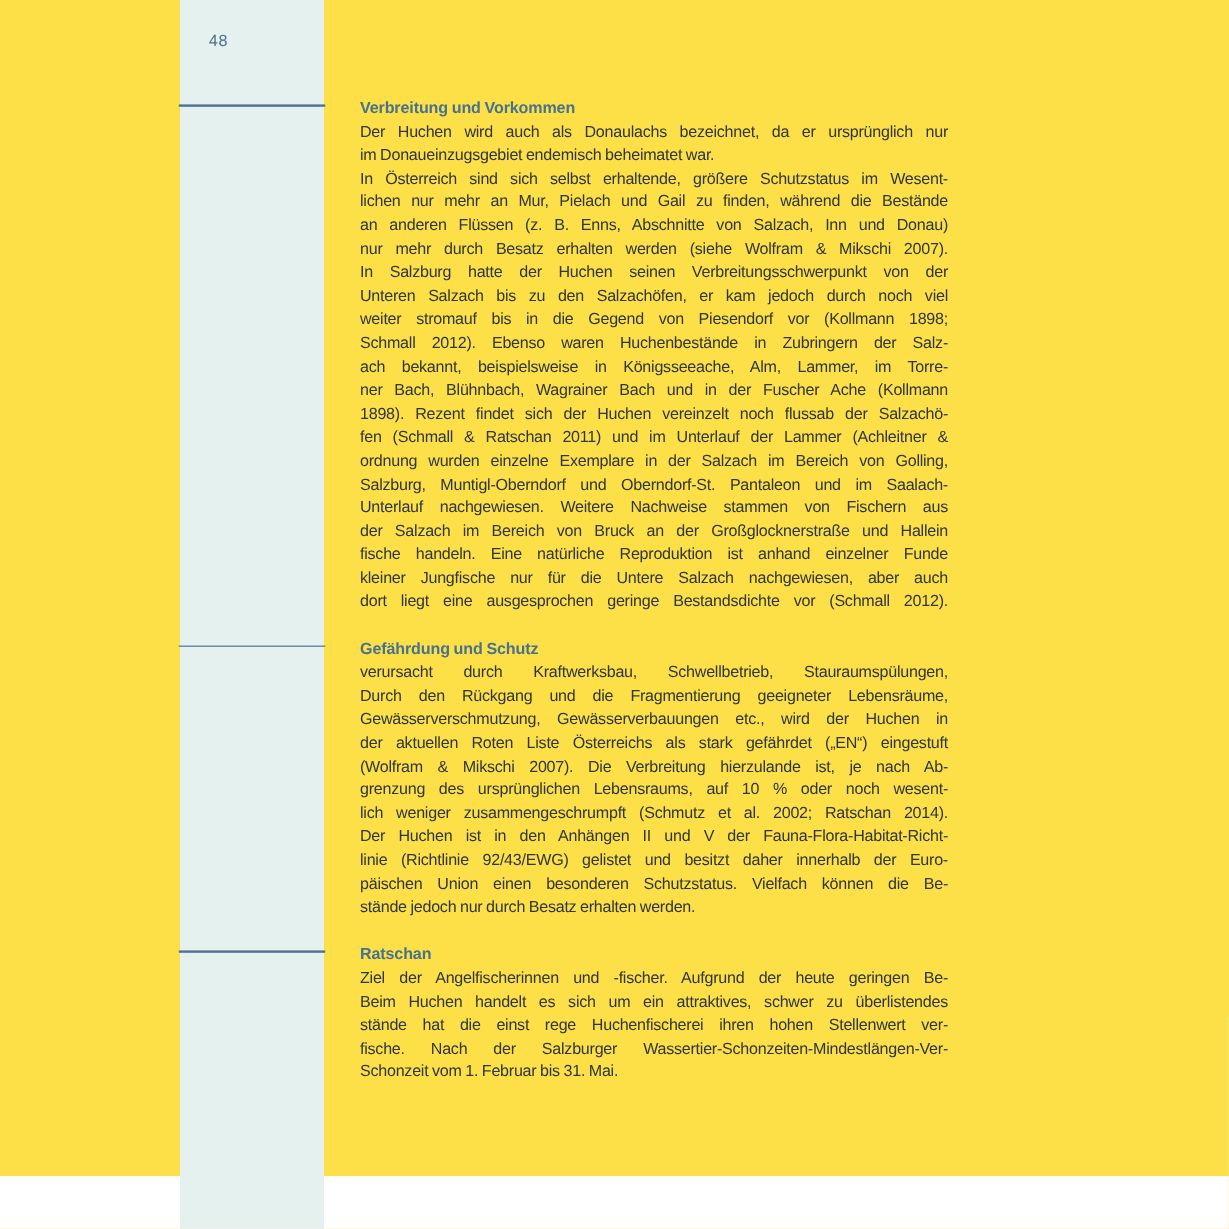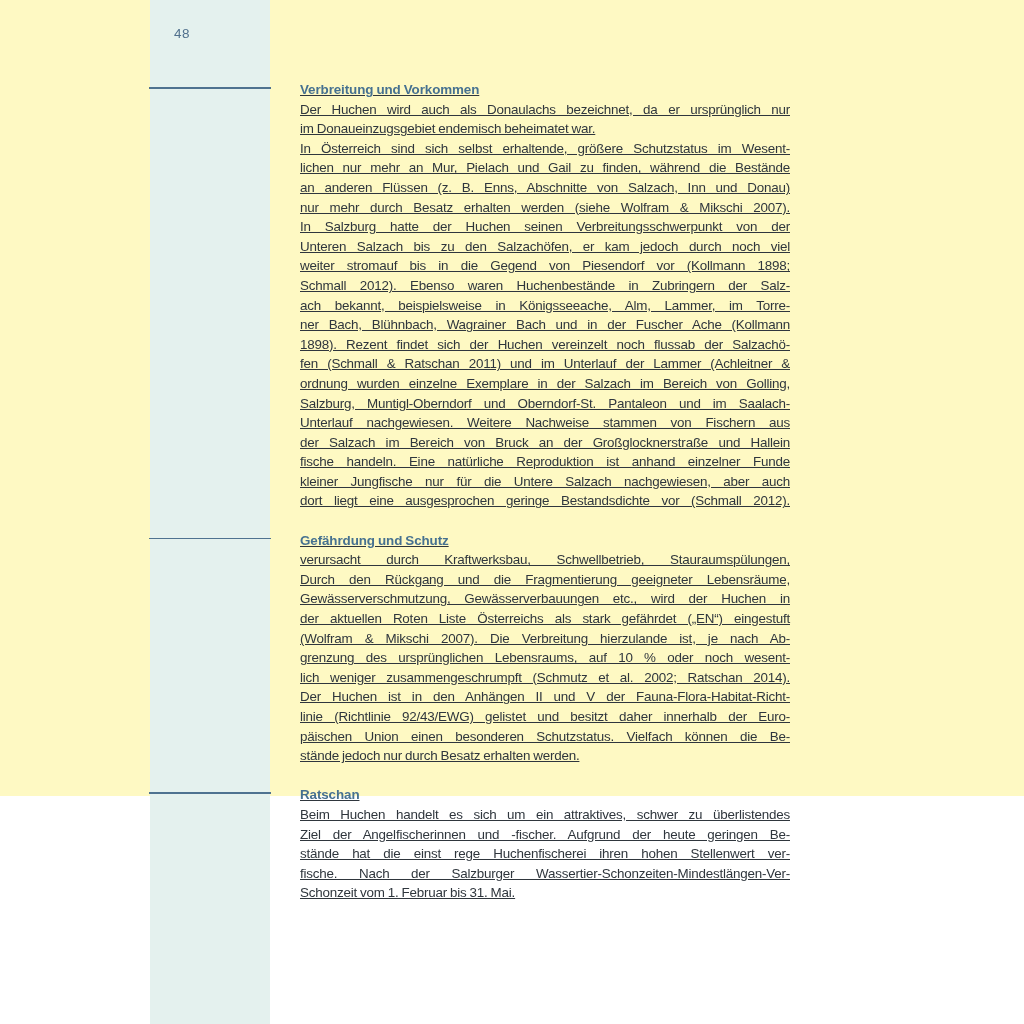--- a/index.html
+++ b/index.html
@@ -4,33 +4,33 @@
 <style>
   :root{
     --fs: 13.4px;
     --lh: 19.6px;
   }
   html,body{margin:0;padding:0;}
   body{
     width:1024px;height:1024px;background:#ffffff;overflow:hidden;
     font-family:"Liberation Sans",sans-serif;
   }
-  .page{position:relative;width:1024px;height:796px;background:#fef9c3;}
+  .page{position:relative;width:1024px;height:980px;background:#fde047;}
   .sidebar{
     position:absolute;left:150px;top:0;width:120px;height:1024px;
     background:#e4f1ee;
   }
   .page-number{
     position:absolute;left:174px;top:26px;
     font-size:13.5px;color:#50708d;letter-spacing:0.5px;
   }
   .text-column{
     position:absolute;left:300px;top:80px;width:490px;
     font-size:var(--fs);line-height:var(--lh);color:#2f363d;
-    letter-spacing:-0.2px;word-spacing:-0.5px;text-decoration:underline;
+    letter-spacing:-0.2px;word-spacing:-0.5px;
   }
   .section + .section{margin-top:var(--lh);}
   .heading{
     position:relative;
     margin:0;font-size:var(--fs);line-height:var(--lh);
     font-weight:700;color:#467190;letter-spacing:-0.1px;
   }
   
   .heading::before{
     content:"";position:absolute;left:-151px;top:7px;
@@ -82,20 +82,20 @@
         <div class="tline">(Wolfram &amp; Mikschi 2007). Die Verbreitung hierzulande ist, je nach Ab-</div>
         <div class="tline">grenzung des ursprünglichen Lebensraums, auf 10 % oder noch wesent-</div>
         <div class="tline">lich weniger zusammengeschrumpft (Schmutz et al. 2002; Ratschan 2014).</div>
         <div class="tline">Der Huchen ist in den Anhängen II und V der Fauna-Flora-Habitat-Richt-</div>
         <div class="tline">linie (Richtlinie 92/43/EWG) gelistet und besitzt daher innerhalb der Euro-</div>
         <div class="tline">päischen Union einen besonderen Schutzstatus. Vielfach können die Be-</div>
         <div class="tline endline">stände jedoch nur durch Besatz erhalten werden.</div>
       </section>
       <section class="section">
         <h2 class="heading">Ratschan</h2>
+        <div class="tline">Ziel der Angelfischerinnen und -fischer. Aufgrund der heute geringen Be-</div>
         <div class="tline">Beim Huchen handelt es sich um ein attraktives, schwer zu überlistendes</div>
-        <div class="tline">Ziel der Angelfischerinnen und -fischer. Aufgrund der heute geringen Be-</div>
         <div class="tline">stände hat die einst rege Huchenfischerei ihren hohen Stellenwert ver-</div>
         <div class="tline">fische. Nach der Salzburger Wassertier-Schonzeiten-Mindestlängen-Ver-</div>
         <div class="tline endline">Schonzeit vom 1. Februar bis 31. Mai.</div>
       </section>
     </main>
 </div>
 
 </body></html>

